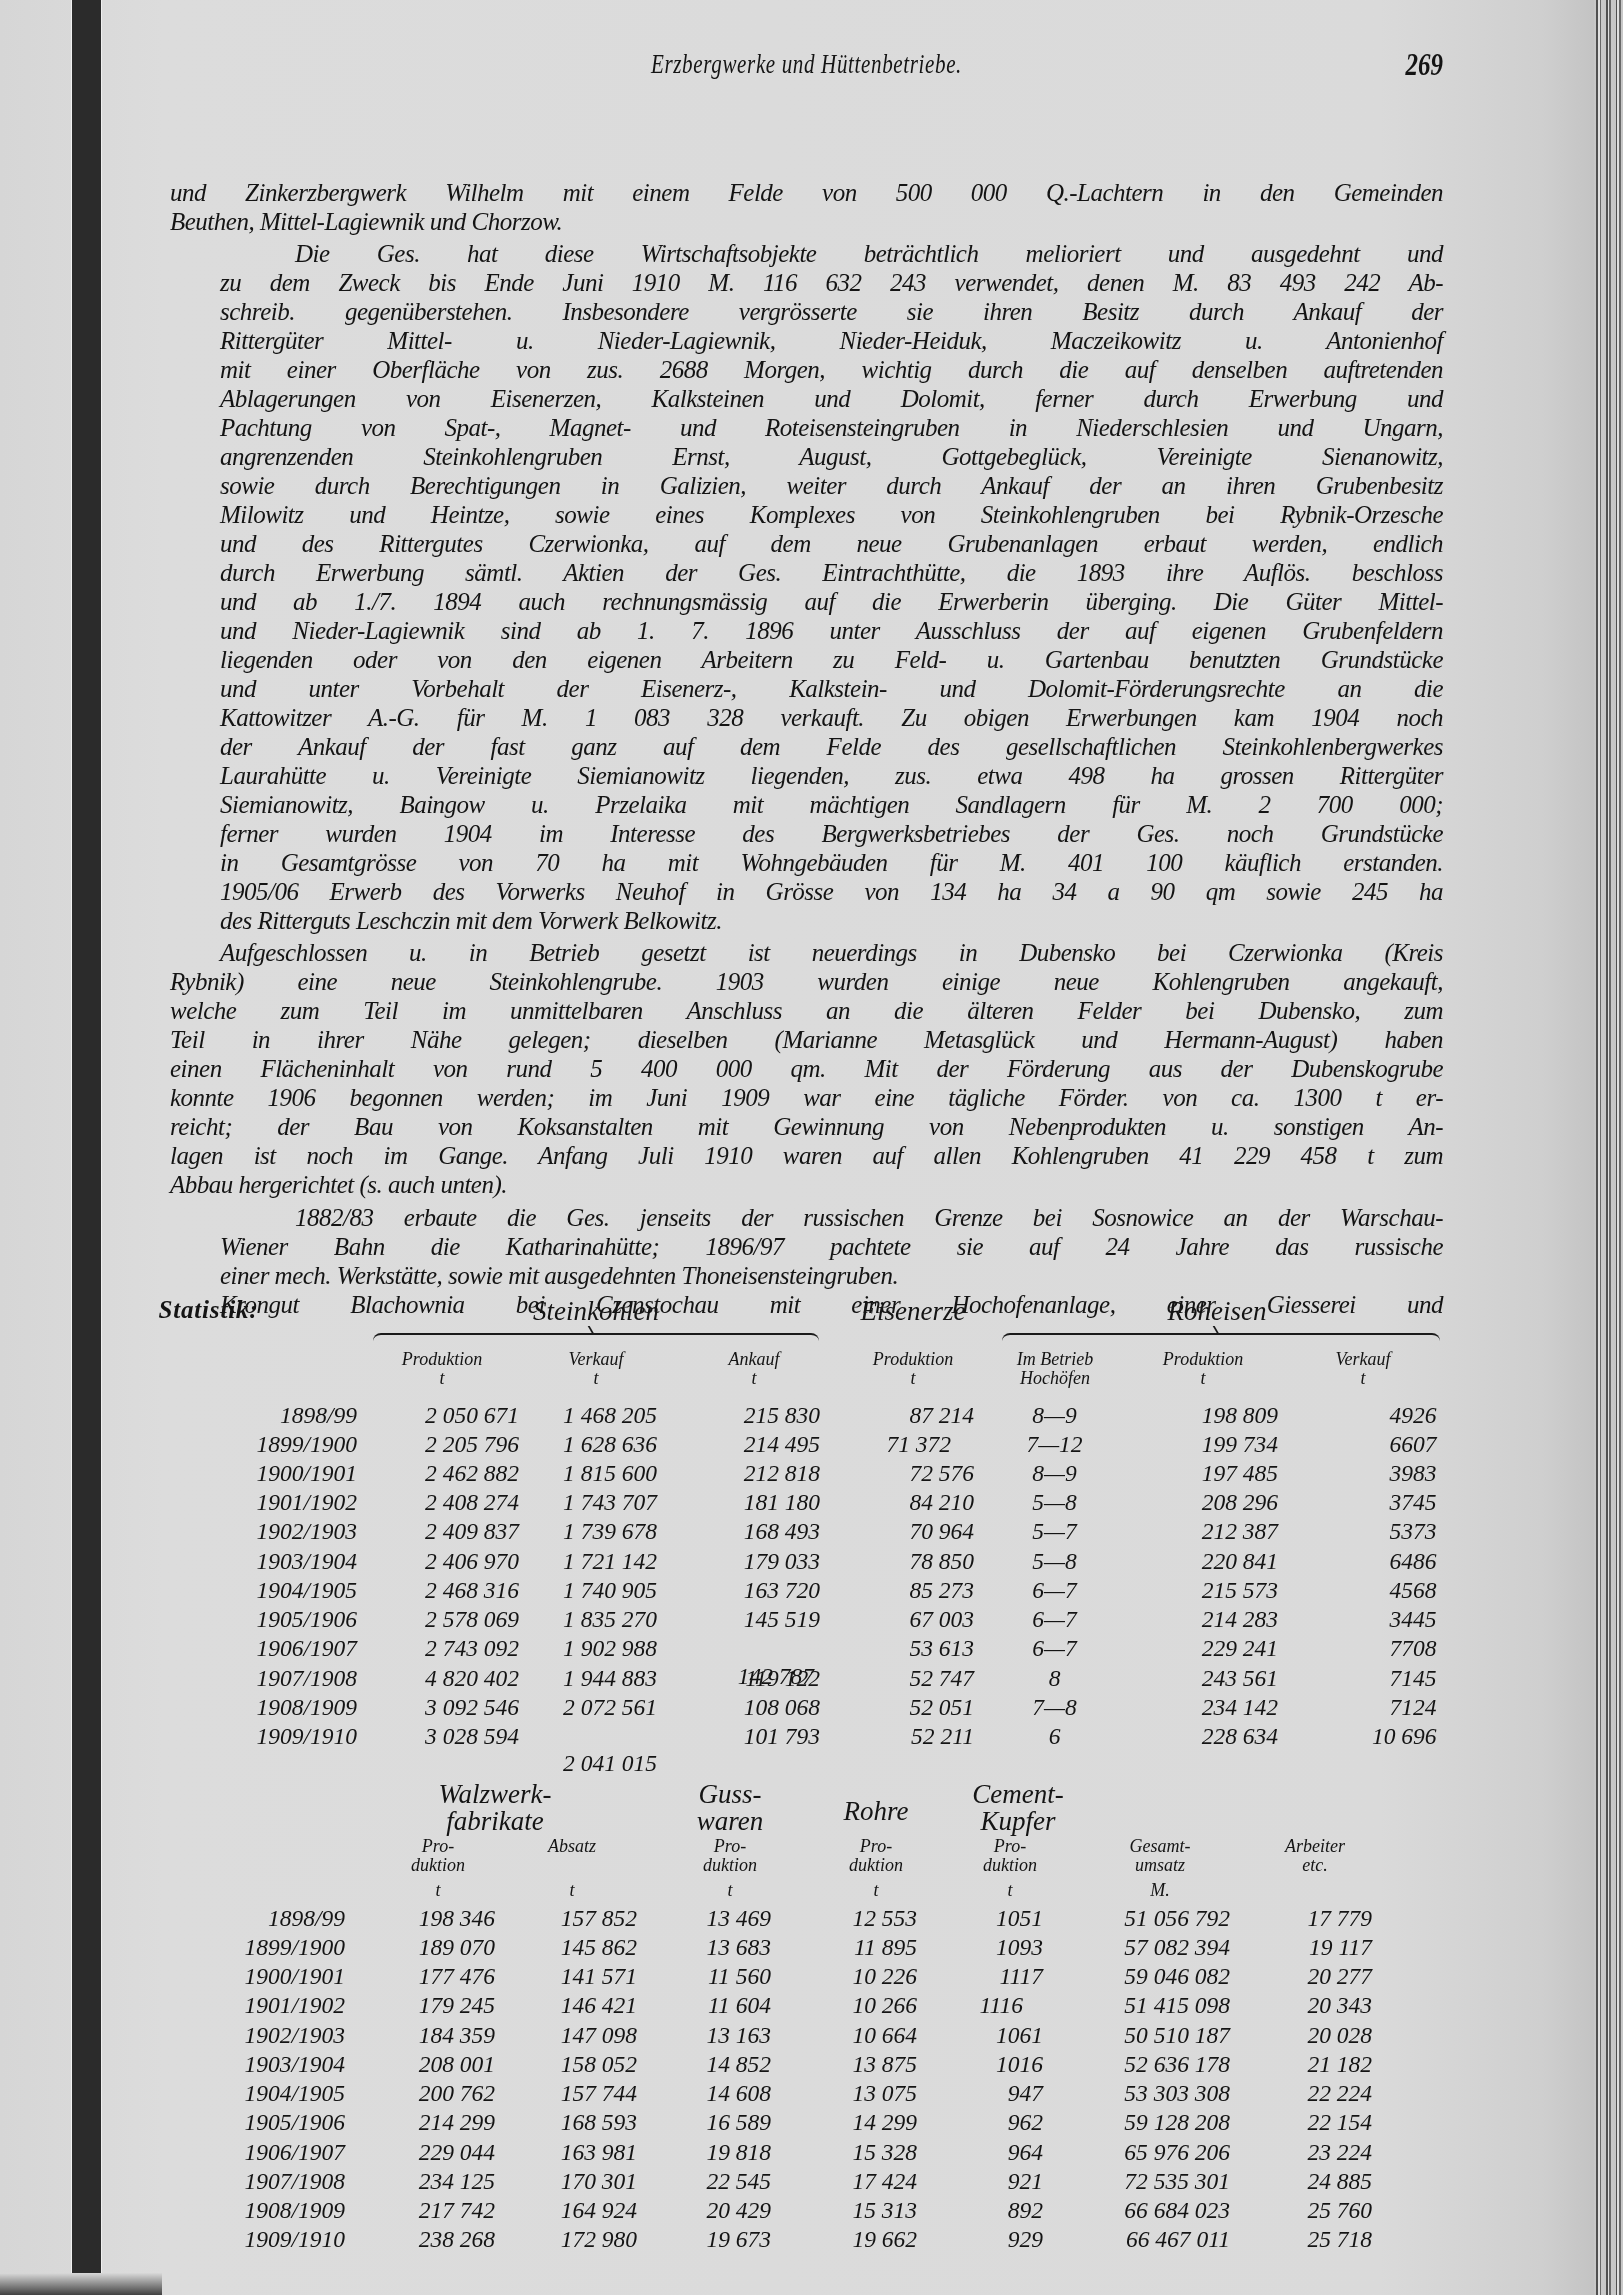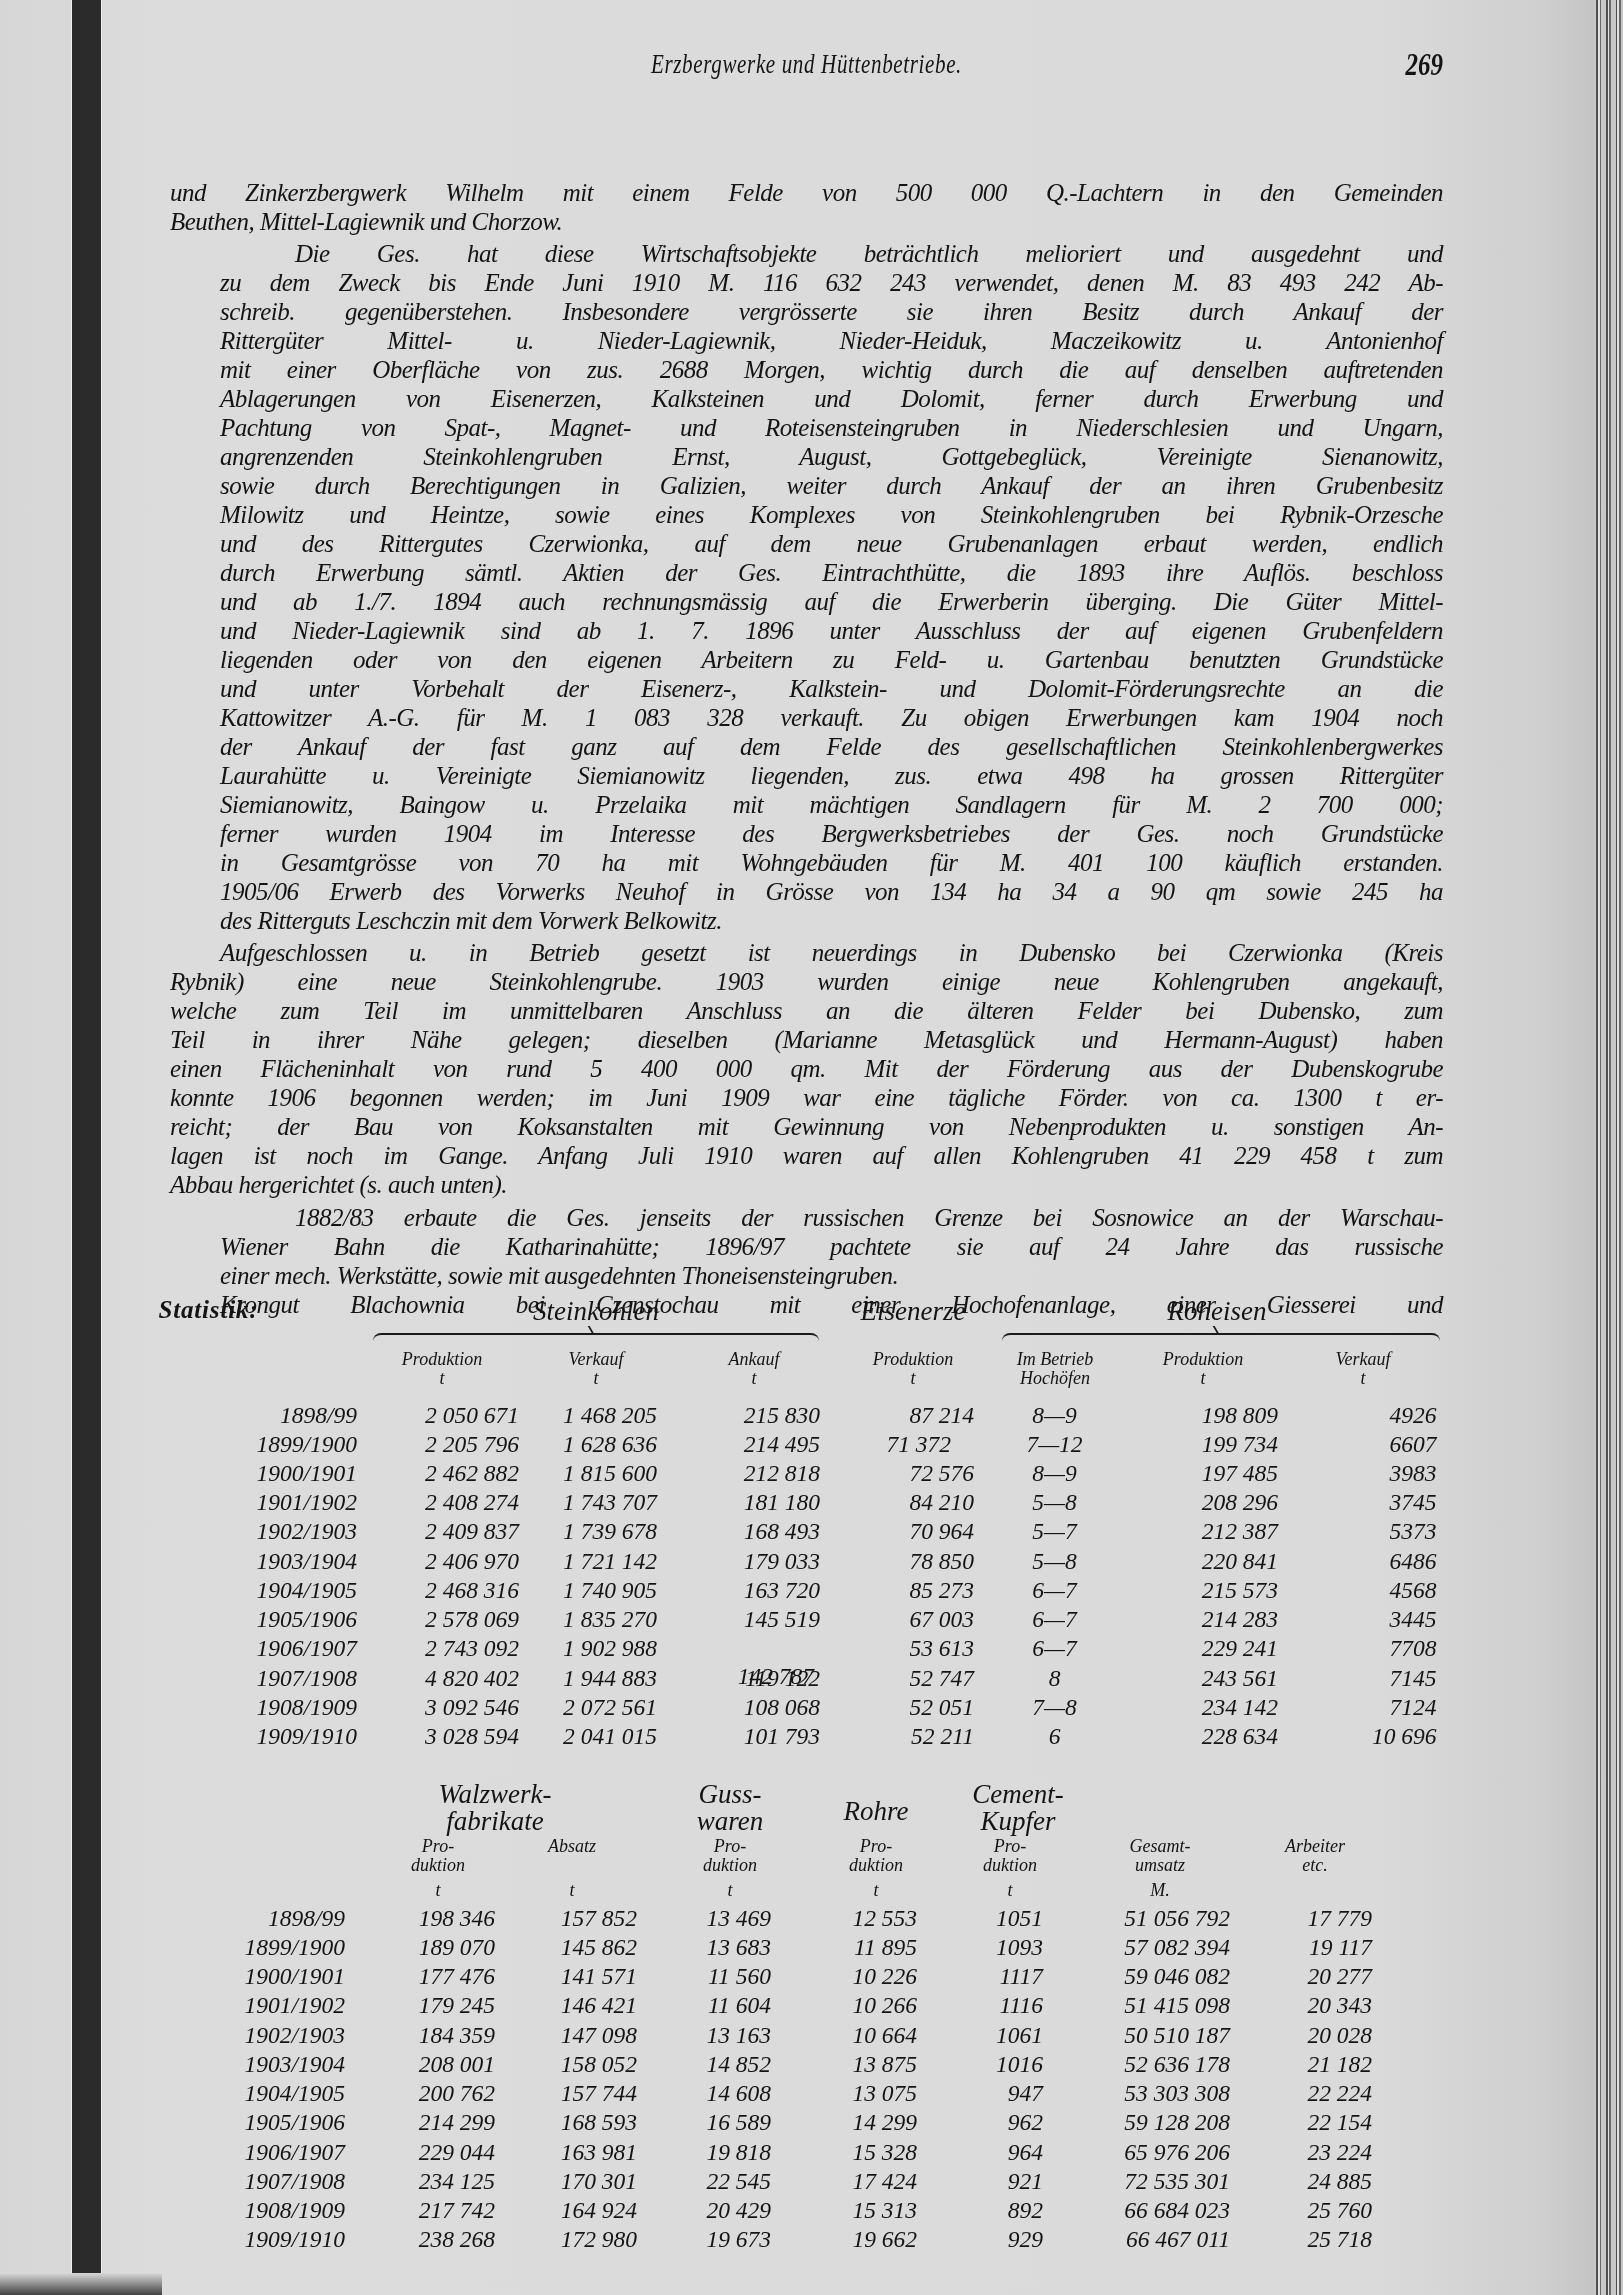--- a/index.html
+++ b/index.html
@@ -269,21 +269,21 @@
             <div class="cell" style="right: 786px;">2 072 561</div>
             <div class="cell" style="right: 623px;">108 068</div>
             <div class="cell" style="right: 469px;">52 051</div>
             <div class="cell c" style="left: 836px; width: 97px;">7—8</div>
             <div class="cell" style="right: 165px;">234 142</div>
             <div class="cell" style="right: 6.5px;">7124</div>
           </div>
           <div class="row" style="top: 427px;">
             <div class="cell" style="left: 0px; width: 187px;">1909/1910</div>
             <div class="cell" style="right: 924px;">3 028 594</div>
-            <div class="cell" style="right: 786px;">2 041 015</div>
+            <div class="cell" style="right: 786px; margin-top: 27px;">2 041 015</div>
             <div class="cell" style="right: 623px;">101 793</div>
             <div class="cell" style="right: 469px;">52 211</div>
             <div class="cell c" style="left: 836px; width: 97px;">6</div>
             <div class="cell" style="right: 165px;">228 634</div>
             <div class="cell" style="right: 6.5px;">10 696</div>
           </div>
         </div>
 
       <div class="hdr hdr-big" style="left:244px;width:162px;top:485px;line-height:27px;">
         <div>Walzwerk-</div>
@@ -368,21 +368,21 @@
             <div class="cell" style="right: 400px;">1117</div>
             <div class="cell" style="right: 213px;">59 046 082</div>
             <div class="cell" style="right: 71px;">20 277</div>
           </div>
           <div class="row" style="top: 696px;">
             <div class="cell" style="left: 0px; width: 175px;">1901/1902</div>
             <div class="cell" style="right: 948px;">179 245</div>
             <div class="cell" style="right: 806px;">146 421</div>
             <div class="cell" style="right: 672px;">11 604</div>
             <div class="cell" style="right: 526px;">10 266</div>
-            <div class="cell" style="right: 400px;">1116</div>
+            <div class="cell" style="right: 420px;">1116</div>
             <div class="cell" style="right: 213px;">51 415 098</div>
             <div class="cell" style="right: 71px;">20 343</div>
           </div>
           <div class="row" style="top: 726px;">
             <div class="cell" style="left: 0px; width: 175px;">1902/1903</div>
             <div class="cell" style="right: 948px;">184 359</div>
             <div class="cell" style="right: 806px;">147 098</div>
             <div class="cell" style="right: 672px;">13 163</div>
             <div class="cell" style="right: 526px;">10 664</div>
             <div class="cell" style="right: 400px;">1061</div>

